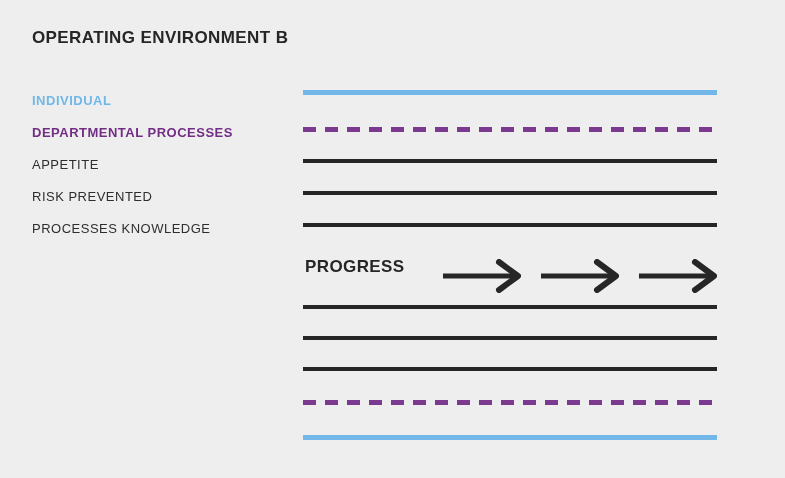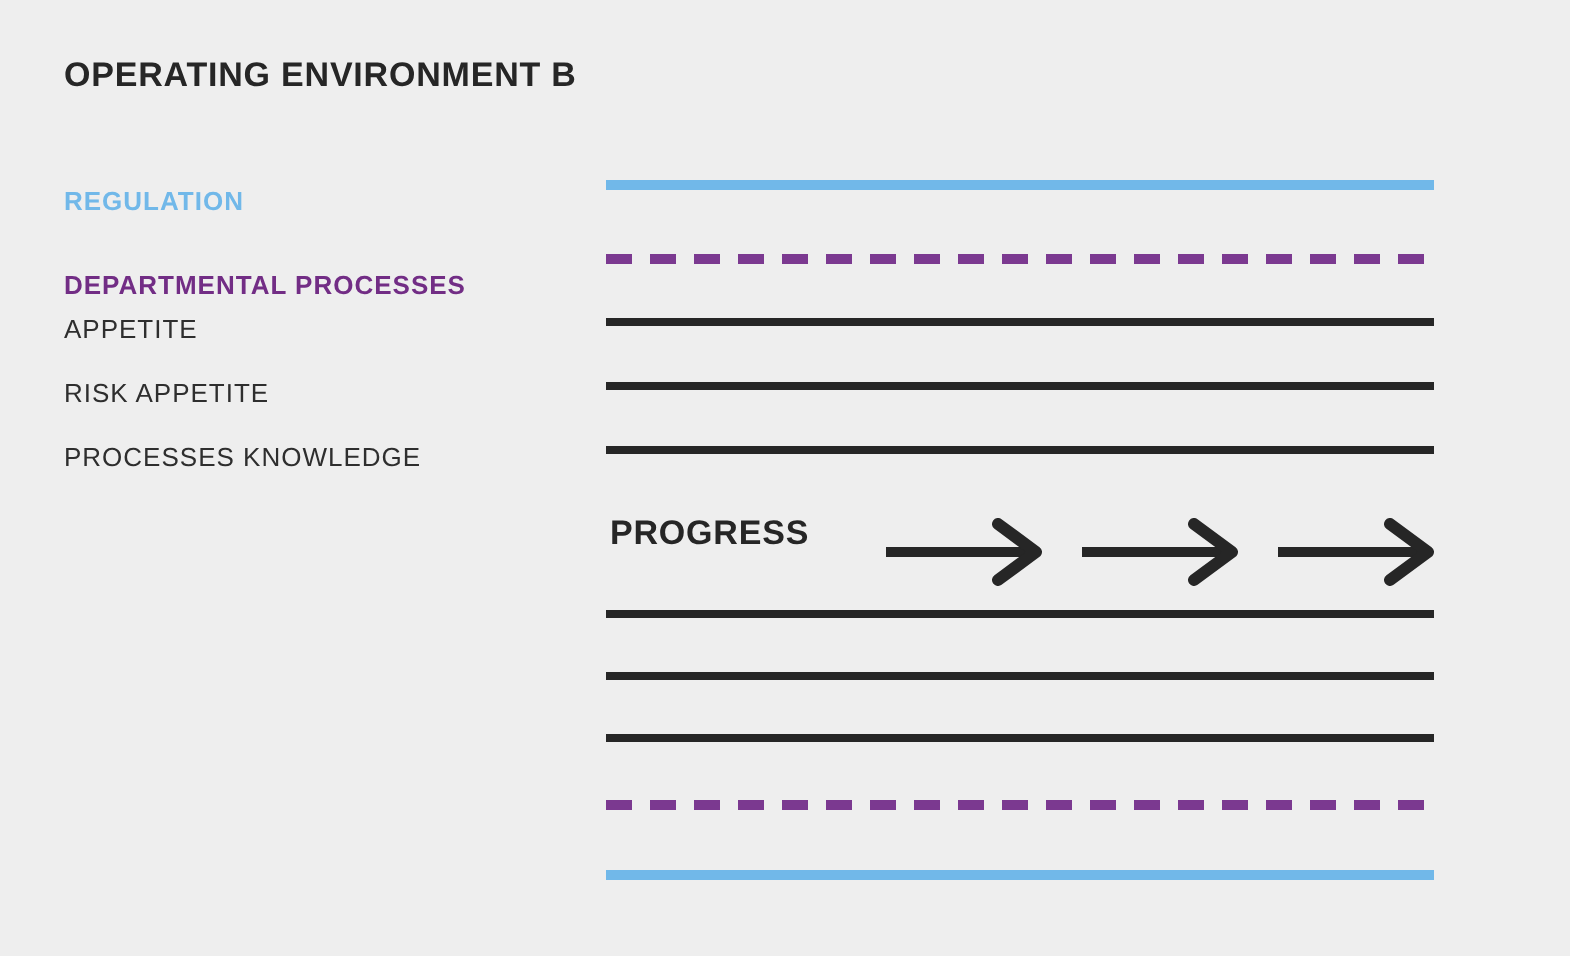--- a/index.html
+++ b/index.html
@@ -16,21 +16,21 @@
     font-size:17px;font-weight:800;letter-spacing:.4px;
     color:var(--dark,#262626);
   }
 
   .legend-item{
     position:absolute;left:32px;
     font-size:13px;letter-spacing:.5px;line-height:15px;
   }
   .legend-item.bold{font-weight:800;}
   .li-1{top:93px}
-  .li-2{top:135px}
+  .li-2{top:125px}
   .li-3{top:157px}
   .li-4{top:189px}
   .li-5{top:221px}
 
   .line{position:absolute;left:303px;width:414px;}
   .line.solid-blue{height:5px;background:var(--blue,#71b8e9);}
   .line.solid-dark{height:4px;background:var(--dark,#262626);}
   .line.dashed-purple{
     height:5px;
     background:repeating-linear-gradient(to right,
@@ -49,24 +49,24 @@
   .arrow svg{display:block;width:80px;height:34px;}
   .arrow .stroke{stroke:var(--dark,#262626);fill:none;}
 </style>
 </head>
 <body>
 
 <div class="canvas">
 
   <div class="page-title">OPERATING ENVIRONMENT B</div>
 
-  <div class="legend-item bold li-1" style="color: rgb(113, 184, 233);">REGULATION</div>
+  <div class="legend-item bold li-1" style="color: rgb(113, 184, 233);">INDIVIDUAL</div>
   <div class="legend-item bold li-2" style="color: rgb(114, 45, 133);">DEPARTMENTAL PROCESSES</div>
   <div class="legend-item li-3" style="color: rgb(46, 46, 46);">APPETITE</div>
-  <div class="legend-item li-4" style="color: rgb(46, 46, 46);">RISK APPETITE</div>
+  <div class="legend-item li-4" style="color: rgb(46, 46, 46);">RISK PREVENTED</div>
   <div class="legend-item li-5" style="color: rgb(46, 46, 46);">PROCESSES KNOWLEDGE</div>
 
   <div class="line solid-blue p1"></div>
   <div class="line dashed-purple p2"></div>
   <div class="line solid-dark p3"></div>
   <div class="line solid-dark p4"></div>
   <div class="line solid-dark p5"></div>
   <div class="line solid-dark p6"></div>
   <div class="line solid-dark p7"></div>
   <div class="line solid-dark p8"></div>

